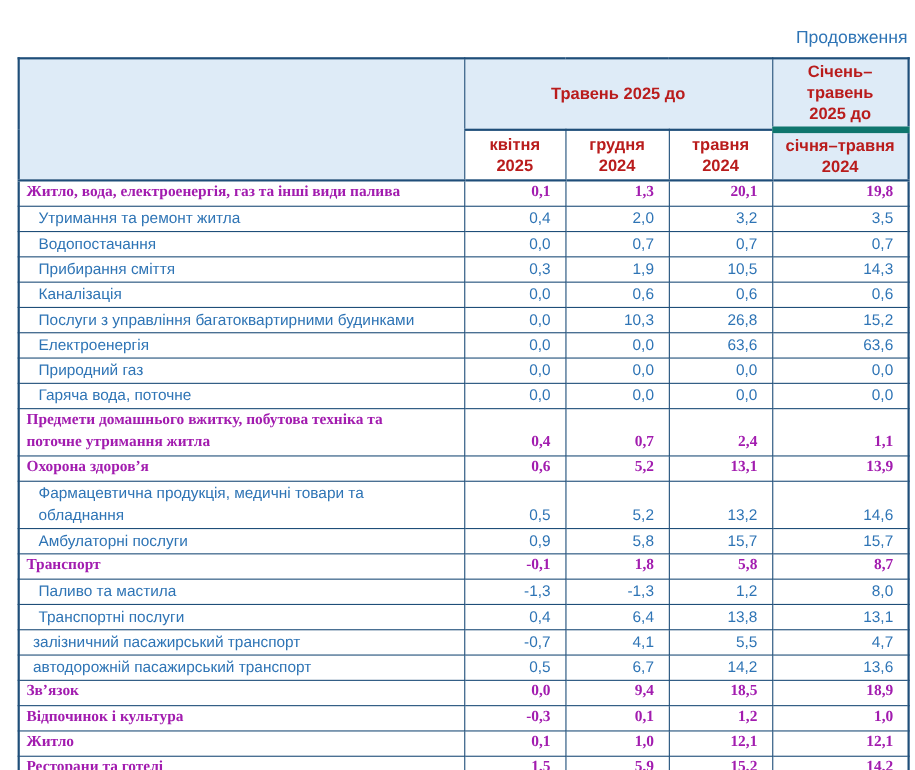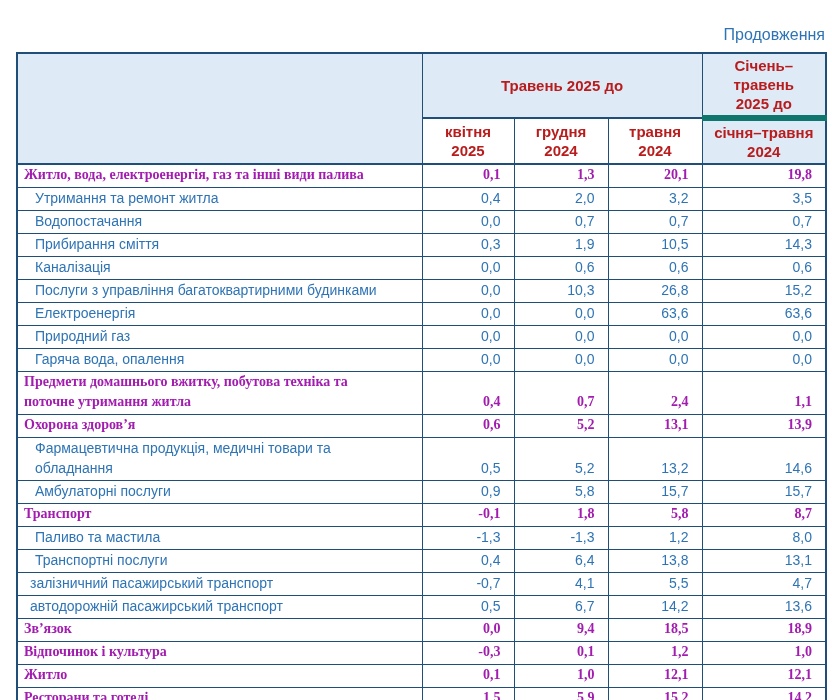--- a/index.html
+++ b/index.html
@@ -179,21 +179,21 @@
           <td class="value">63,6</td>
         </tr>
         <tr>
           <td class="row-label lvl1">Природний газ</td>
           <td class="value">0,0</td>
           <td class="value">0,0</td>
           <td class="value">0,0</td>
           <td class="value">0,0</td>
         </tr>
         <tr>
-          <td class="row-label lvl1">Гаряча вода, опалення</td>
+          <td class="row-label lvl1">Гаряча вода, поточне</td>
           <td class="value">0,0</td>
           <td class="value">0,0</td>
           <td class="value">0,0</td>
           <td class="value">0,0</td>
         </tr>
         <tr class="bold">
           <td class="row-label lvl0">Предмети домашнього вжитку, побутова техніка та
 поточне утримання житла</td>
           <td class="value">0,4</td>
           <td class="value">0,7</td>

